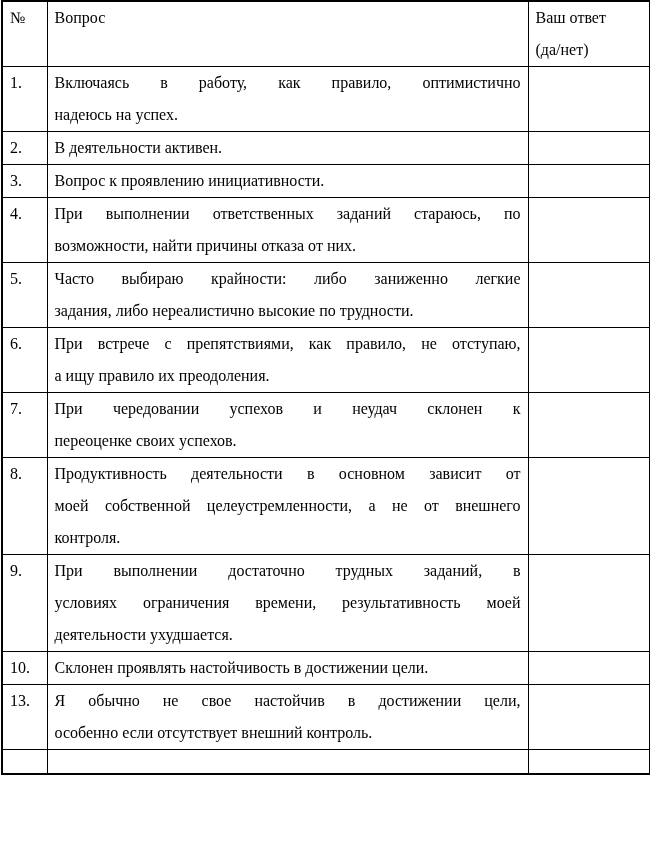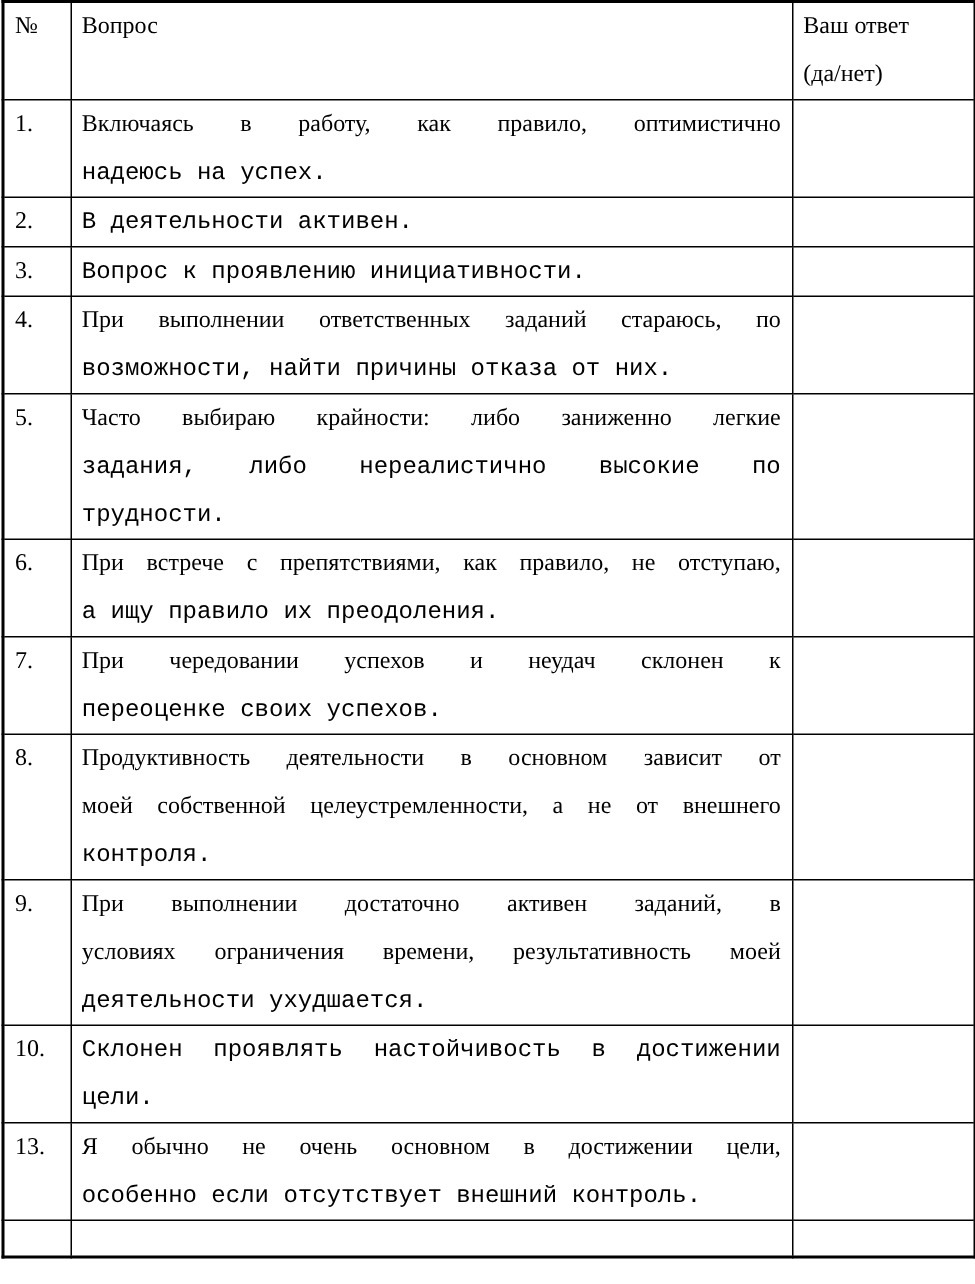--- a/index.html
+++ b/index.html
@@ -31,21 +31,20 @@
     text-align: left;
     overflow: hidden;
   }
   .qline {
     text-align: justify;
     text-align-last: justify;
     -moz-text-align-last: justify;
   }
   .qline.final {
     text-align-last: left;
-    font-family: Liberation Mono, monospace;
     -moz-text-align-last: left;
   }
   tr.partial-row td {
     height: 24px;
     border-bottom: none;
   }
 </style>
 </head>
 <body>
 
@@ -126,37 +125,37 @@
           <td>
             <div class="qline">Продуктивность деятельности в основном зависит от</div>
             <div class="qline">моей собственной целеустремленности, а не от внешнего</div>
             <div class="qline final">контроля.</div>
           </td>
           <td></td>
         </tr>
         <tr>
           <td>9.</td>
           <td>
-            <div class="qline">При выполнении достаточно активен заданий, в</div>
+            <div class="qline">При выполнении достаточно трудных заданий, в</div>
             <div class="qline">условиях ограничения времени, результативность моей</div>
             <div class="qline final">деятельности ухудшается.</div>
           </td>
           <td></td>
         </tr>
         <tr>
           <td>10.</td>
           <td>
             <div class="qline final">Склонен проявлять настойчивость в достижении цели.</div>
           </td>
           <td></td>
         </tr>
         <tr>
           <td>13.</td>
           <td>
-            <div class="qline">Я обычно не очень основном в достижении цели,</div>
+            <div class="qline">Я обычно не свое настойчив в достижении цели,</div>
             <div class="qline final">особенно если отсутствует внешний контроль.</div>
           </td>
           <td></td>
         </tr>
         <tr class="partial-row">
           <td></td>
           <td></td>
           <td></td>
         </tr>
       </tbody>

